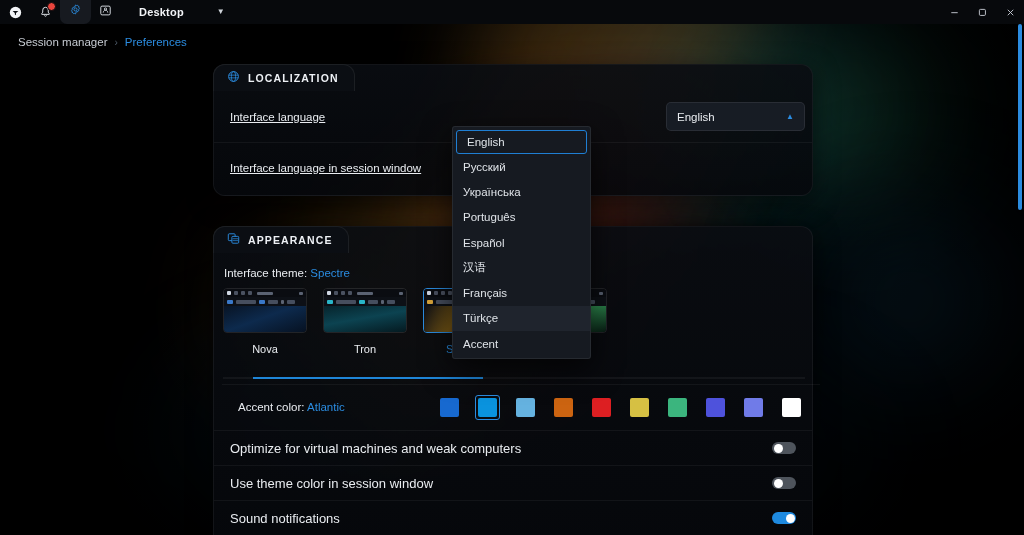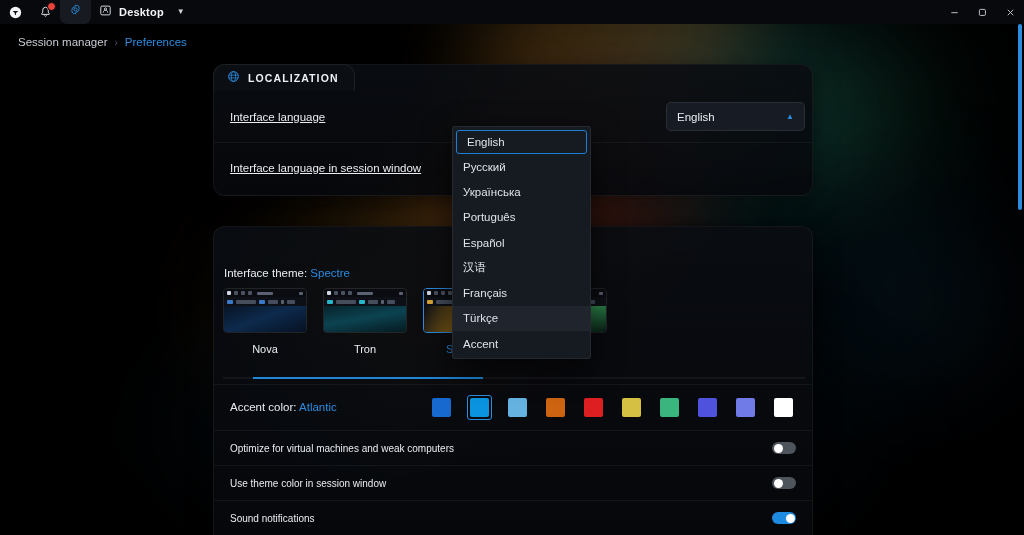--- a/index.html
+++ b/index.html
@@ -31,21 +31,21 @@
        background:radial-gradient(ellipse at 50% 50%, rgba(14,52,74,.45), rgba(0,0,0,0) 72%); }
   .g8{ left:560px; top:330px; width:360px; height:240px;
        background:radial-gradient(ellipse at 50% 50%, rgba(10,40,60,.40), rgba(0,0,0,0) 72%); }
   .vign{ position:absolute; inset:0; background:radial-gradient(ellipse at 50% 42%, rgba(0,0,0,0) 25%, rgba(0,0,0,.45) 72%, rgba(0,0,0,.82) 100%); }
 
   
   .titlebar{ position:absolute; left:0; top:0; width:1024px; height:24px;
              background:#07090c; display:flex; align-items:stretch; z-index:40; }
   .tb-left{ display:flex; align-items:stretch; }
   .tb-btn{ width:30px; display:flex; align-items:center; justify-content:center; cursor:default; }
-  .tb-tab{ display:flex; align-items:center; height:24px; padding:0 9px; border-radius:0 0 7px 7px; }
+  .tb-tab{ display:flex; align-items:center; height:24px; padding:0 9px; border-radius:0 0 7px 7px;gap:20px; }
   .tb-tab.active{ background:#171a20; }
   .tb-tab.session{ padding-left:8px; padding-right:6px; }
   .tab-label{ font-size:11px; font-weight:bold; letter-spacing:.2px; color:#f2f4f7; margin-left:7px; }
   .caret-sm{ margin-left:13px; color:#cfd4da; font-size:8px; line-height:1; }
   .badge{ position:absolute; width:9px; height:9px; border-radius:50%; background:#e8443c;
           border:1.5px solid #07090c; top:2px; right:4px; }
   .bellwrap{ position:relative; width:30px; height:24px; display:flex; align-items:center; justify-content:center; }
   .tb-spacer{ flex:1; }
   .wc{ width:28px; display:flex; align-items:center; justify-content:center; color:#c9ced6; }
 
@@ -111,31 +111,31 @@
   .mini-bar{ height:9px; display:flex; align-items:center; gap:3px; padding:0 3px; background:#0d1016; }
   .mini-chip{ height:4px; width:20px; border-radius:1px; background:#464e5e; }
   .mini-sq{ width:6px; height:4px; border-radius:1px; }
   .mini-wall{ height:28px; }
   .theme-name{ text-align:center; font-size:11px; color:#e9ecf0; margin-top:10px; }
   .theme-item.selected .theme-name{ color:#2b8ce0; }
 
   .hscroll{ position:absolute; left:9px; top:123px; width:582px; height:2px; background:rgba(255,255,255,.05); }
   .hscroll-thumb{ position:absolute; left:30px; top:0; width:230px; height:2px; background:#1f86d8; }
 
-  .accent-row{ position:absolute; left:0; top:130px; width:100%; height:46px; display:flex; align-items:center; padding:0 16px;justify-content:center; }
+  .accent-row{ position:absolute; left:8px; top:130px; width:100%; height:46px; display:flex; align-items:center; padding:0 16px;justify-content:center; }
   .accent-label{ font-size:11.5px; color:#e9ecf0; }
   .accent-label .val{ color:#2b8ce0; }
   .swatches{ margin-left:auto; display:flex; gap:13px; align-items:center; }
   .sw{ width:19px; height:19px; border-radius:2px; }
   .sw-wrap{ width:25px; height:25px; display:flex; align-items:center; justify-content:center; border-radius:3px; }
   .sw-wrap.selected{ border:1.6px solid #2b8ce0; }
 
   .toggle-rows{ position:absolute; left:0; top:176px; width:100%; }
   .trow{ height:35px; display:flex; align-items:center; padding:0 16px; border-top:1px solid rgba(255,255,255,.05); }
-  .trow .lbl{ font-size:10px; color:#e9ecf0; }
+  .trow .lbl{ font-size:13px; color:#e9ecf0; }
   .sw-toggle{ margin-left:auto; width:24px; height:12px; border-radius:7px; position:relative; background:#4e545c; }
   .sw-toggle.on{ background:#1e8ae0; }
   .sw-knob{ position:absolute; top:1.5px; left:1.5px; width:9px; height:9px; border-radius:50%; background:#fff; }
   .sw-toggle.on .sw-knob{ left:13.5px; }
 
   
   .vscroll{ position:absolute; right:2px; top:24px; width:4px; height:186px; background:#2b8ce0; border-radius:2px; z-index:45; }
 
   .sect-divider{ position:absolute; left:0; top:0; width:100%; height:1px; background:rgba(255,255,255,.05); }
 </style>
@@ -238,20 +238,30 @@
         </div>
       </div>
 
       <div class="select">
         <span class="select-value">English</span>
         <span class="select-caret">▲</span>
       </div>
     </div>
 
     <div class="card" id="card-appearance">
+      <div class="card-tab">
+        <span>
+          <svg width="13" height="13" viewBox="0 0 16 16" aria-hidden="true">
+            <rect x="1.6" y="2.2" width="8.4" height="8.4" rx="1.2" fill="none" stroke="#2b8ce0" stroke-width="1.15"></rect>
+            <rect x="6" y="5.4" width="8.4" height="8.4" rx="1.2" fill="#0b0e13" stroke="#2b8ce0" stroke-width="1.15"></rect>
+            <path d="M6.9 8.3h6.6M6.9 10.6h6.6" stroke="#2b8ce0" stroke-width=".9"></path>
+          </svg>
+        </span>
+        <span class="card-tab-title">APPEARANCE</span>
+      </div>
 
       <div class="app-body">
         <div class="theme-caption">
           <b>Interface theme:</b>
           <span class="val">Spectre</span>
         </div>
 
         <div class="theme-strip">
           <div class="theme-track" id="theme-track">
               <div class="theme-item">

